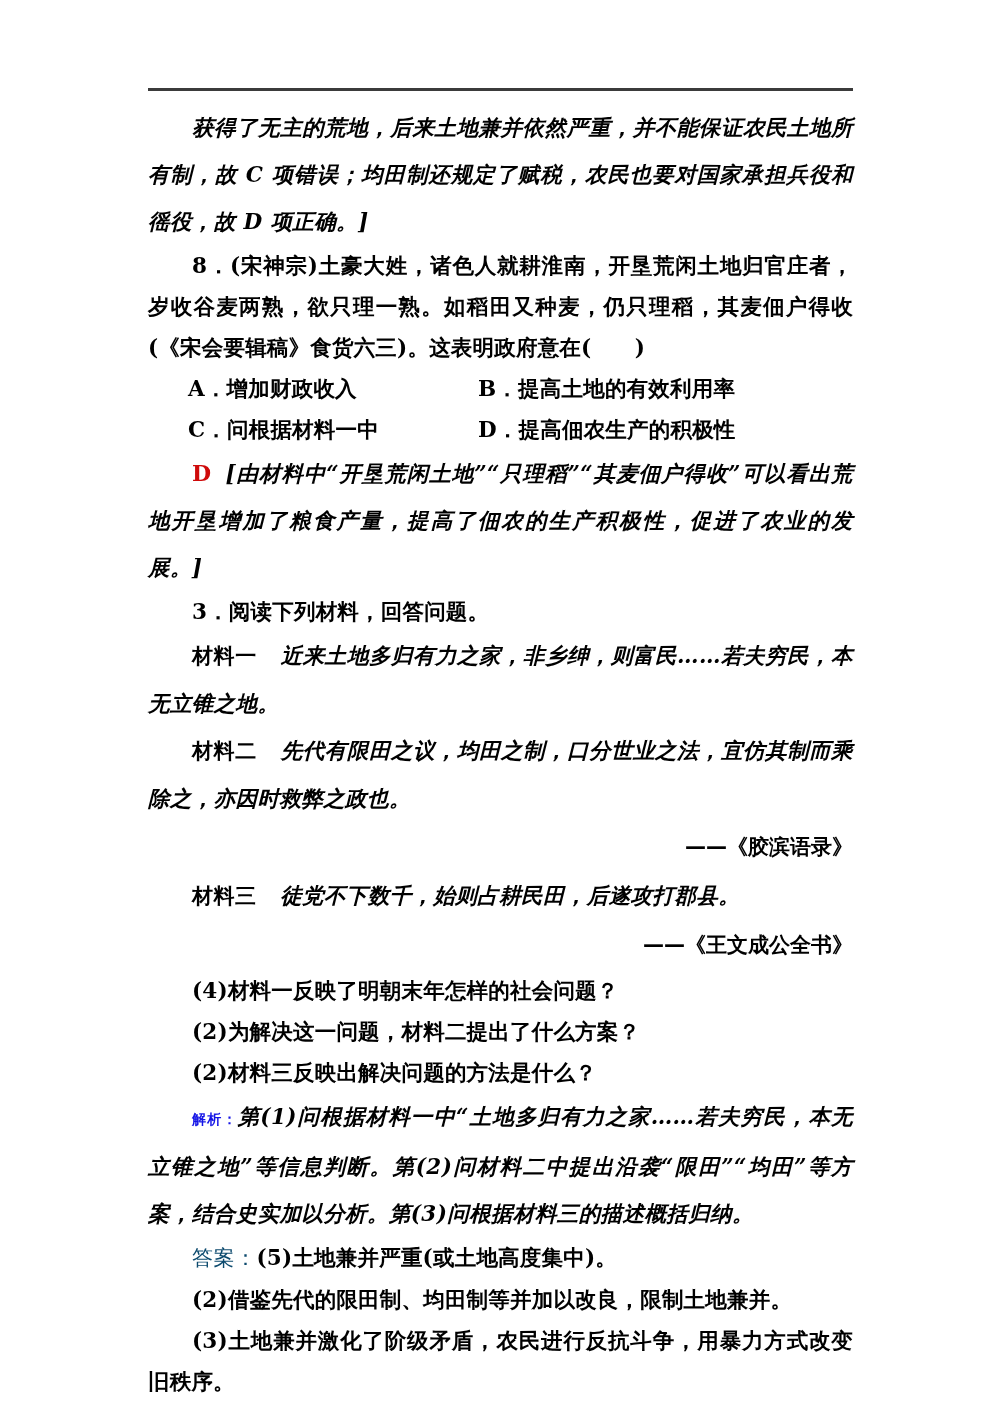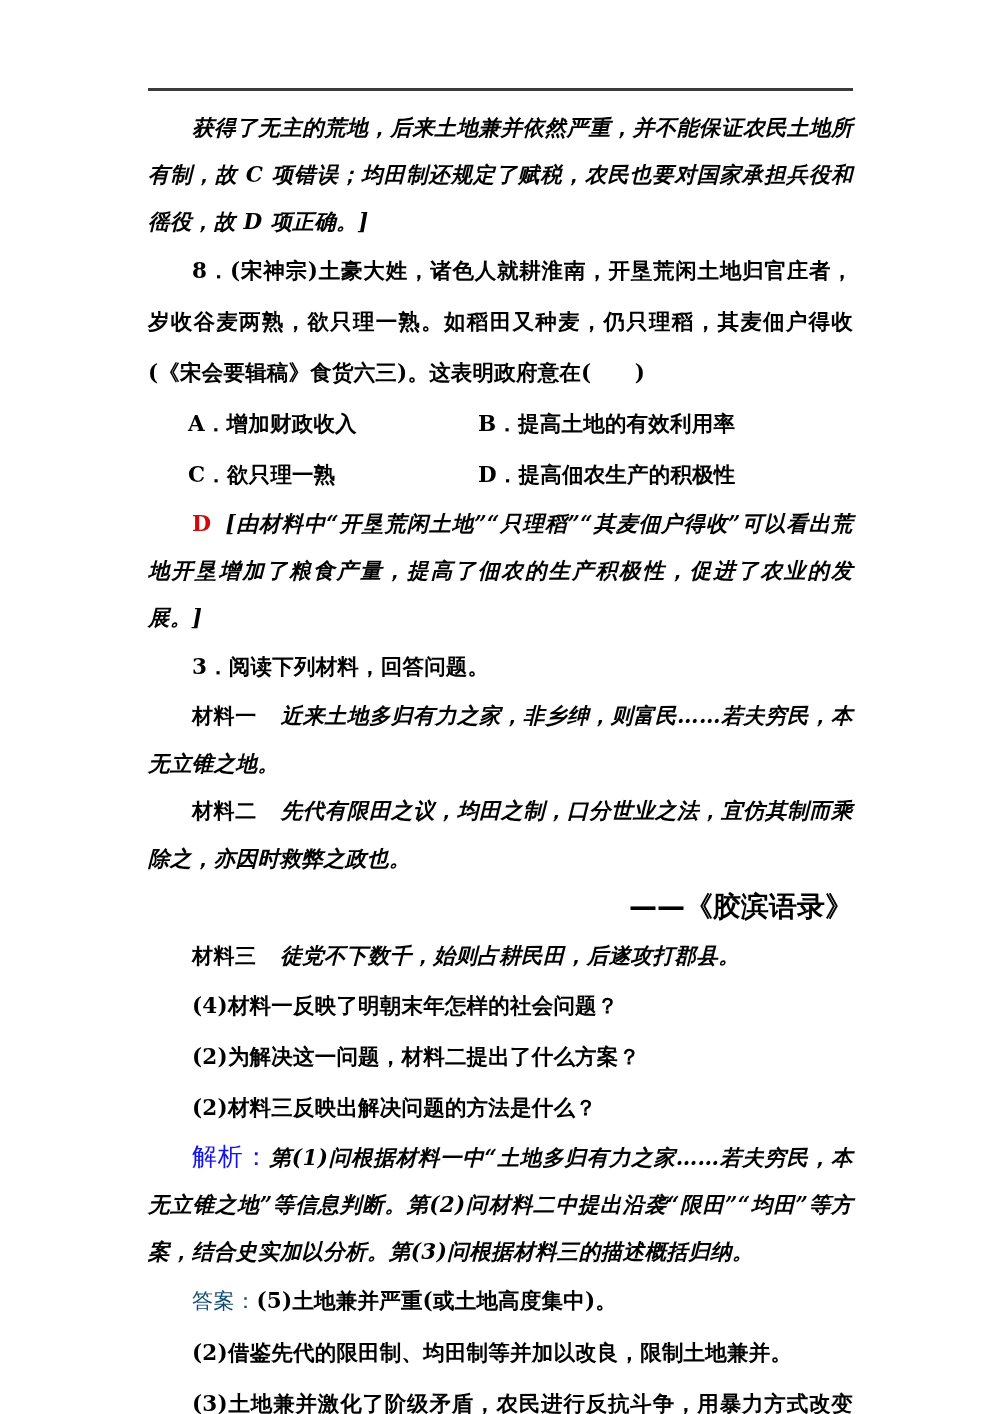--- a/index.html
+++ b/index.html
@@ -61,41 +61,41 @@
     text-align: justify;
     text-justify: inter-character;
   }
 
   
   .song {
     font-family: "DejaVu Serif", "Liberation Serif", serif;
     font-style: normal;
     font-weight: 700;
     font-size: 21.5px;
-    line-height: 51px;
+    line-height: 41px;
     letter-spacing: 0.2px;
     text-align: justify;
     text-justify: inter-character;
   }
 
   .indent2 { text-indent: 44px; }
 
   .opt-row {
     display: flex;
     line-height: 47px;
   }
   .opt-a { width: 290px; flex: 0 0 290px; }
   .opt-b { flex: 1 1 auto; }
   .opt-pad { padding-left: 40px; }
 
   .source-line {
     text-align: right;
     font-family: "DejaVu Sans", "Liberation Sans", sans-serif;
     font-weight: 700;
-    font-size: 28px;
+    font-size: 21px;
     line-height: 50px;
     letter-spacing: 0px;
   }
 
   .label-bold {
     font-family: "DejaVu Sans", "Liberation Sans", sans-serif;
     font-weight: 700;
     font-style: normal;
     font-size: 21px;
     letter-spacing: 0.5px;
@@ -106,23 +106,23 @@
     font-family: "DejaVu Sans", "Liberation Sans", sans-serif;
     font-weight: 400;
     font-style: normal;
     font-size: 21px;
     letter-spacing: 0.5px;
   }
 
   .ans-blue {
     color: #1414e6;
     font-family: "DejaVu Sans", "Liberation Sans", sans-serif;
-    font-weight: 400;
+    font-weight: 700;
     font-style: normal;
-    font-size: 25px;
+    font-size: 14px;
     letter-spacing: 0.5px;
   }
 
   .red-letter {
     color: #cf0a0a;
     font-weight: 700;
     font-style: normal;
     font-size: 22px;
     padding-right: 14px;
   }
@@ -138,34 +138,35 @@
 
     <p class="kai indent2 blk">获得了无主的荒地，后来土地兼并依然严重，并不能保证农民土地所有制，故 C 项错误；均田制还规定了赋税，农民也要对国家承担兵役和徭役，故 D 项正确。]</p>
 
     <p class="song indent2 blk">8．(宋神宗)土豪大姓，诸色人就耕淮南，开垦荒闲土地归官庄者，岁收谷麦两熟，欲只理一熟。如稻田又种麦，仍只理稻，其麦佃户得收(《宋会要辑稿》食货六三)。这表明政府意在(　　)</p>
 
     <div class="opt-row">
       <div class="song opt-a opt-pad"><span>A．</span><span>增加财政收入</span></div>
       <div class="song opt-b"><span>B．</span><span>提高土地的有效利用率</span></div>
     </div>
     <div class="opt-row">
-      <div class="song opt-a opt-pad"><span>C．</span><span>欲只理一熟</span></div>
+      <div class="song opt-a opt-pad"><span>C．</span><span>问根据材料一中</span></div>
       <div class="song opt-b"><span>D．</span><span>提高佃农生产的积极性</span></div>
     </div>
 
     <p class="kai indent2 blk"><span class="red-letter">D</span><span>[由材料中“开垦荒闲土地”“只理稻”“其麦佃户得收”可以看出荒地开垦增加了粮食产量，提高了佃农的生产积极性，促进了农业的发展。]</span></p>
 
     <p class="song indent2 blk">3．阅读下列材料，回答问题。</p>
 
     <p class="kai indent2 blk"><span class="label-bold">材料一</span><span>&nbsp;&nbsp;&nbsp;</span><span>近来土地多归有力之家，非乡绅，则富民……若夫穷民，本无立锥之地。</span></p>
 
     <p class="kai indent2 blk"><span class="label-bold">材料二</span><span>&nbsp;&nbsp;&nbsp;</span><span>先代有限田之议，均田之制，口分世业之法，宜仿其制而乘除之，亦因时救弊之政也。</span></p>
     <p class="source-line">——《胶滨语录》</p>
 
     <p class="kai indent2 blk"><span class="label-bold">材料三</span><span>&nbsp;&nbsp;&nbsp;</span><span>徒党不下数千，始则占耕民田，后遂攻打郡县。</span></p>
+    <p class="source-line">——《王文成公全书》</p>
 
     <p class="song indent2 blk">(4)材料一反映了明朝末年怎样的社会问题？</p>
     <p class="song indent2 blk">(2)为解决这一问题，材料二提出了什么方案？</p>
     <p class="song indent2 blk">(2)材料三反映出解决问题的方法是什么？</p>
 
     <p class="kai indent2 blk"><span class="ans-blue">解析：</span><span>第(1)问根据材料一中“土地多归有力之家……若夫穷民，本无立锥之地”等信息判断。第(2)问材料二中提出沿袭“限田”“均田”等方案，结合史实加以分析。第(3)问根据材料三的描述概括归纳。</span></p>
 
     <p class="song indent2 blk"><span class="ans-red">答案：</span><span>(5)土地兼并严重(或土地高度集中)。</span></p>
     <p class="song indent2 blk">(2)借鉴先代的限田制、均田制等并加以改良，限制土地兼并。</p>
     <p class="song indent2 blk">(3)土地兼并激化了阶级矛盾，农民进行反抗斗争，用暴力方式改变旧秩序。</p>

